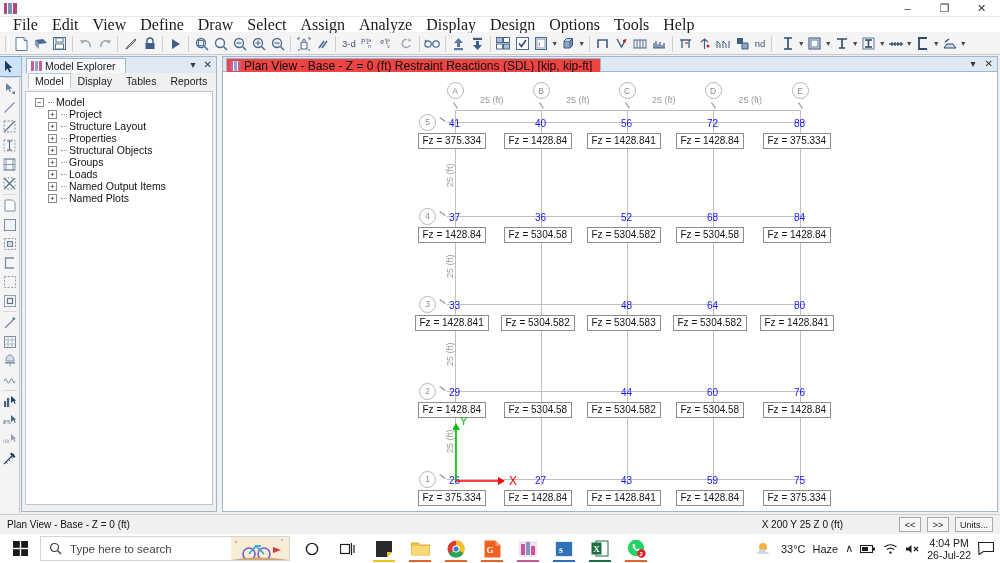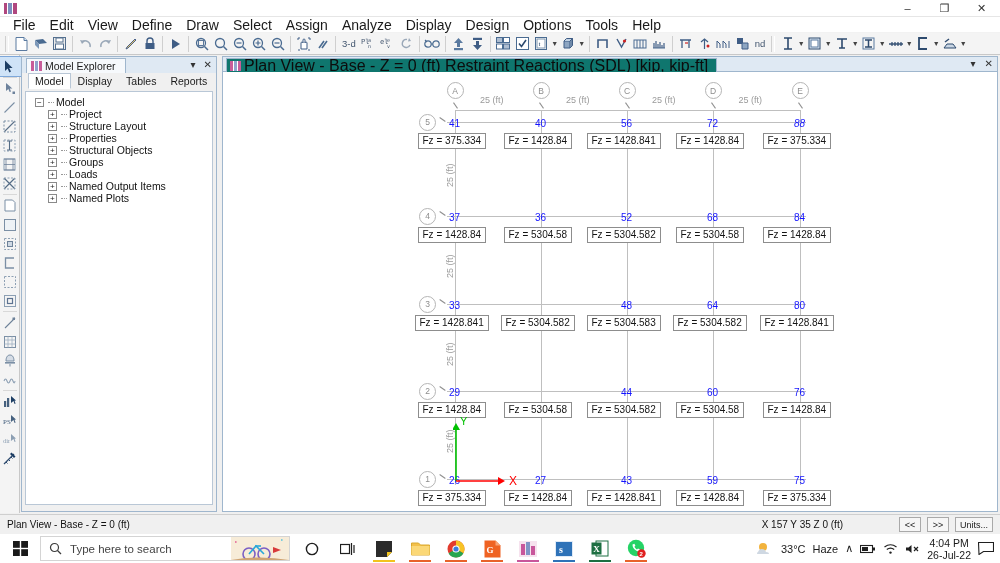--- a/index.html
+++ b/index.html
@@ -26,21 +26,21 @@
   .tb-btns { margin-left:auto; display:flex; height:17px; }
   .tb-btn { width:37px; height:17px; display:flex; align-items:center; justify-content:center;
             color:#333; font-size:11px; }
 
   
   .menubar {
     position:absolute; left:0; top:17px; width:1000px; height:16px;
     background:#ffffff; display:flex; align-items:center; padding-left:6px;
     border-bottom:1px solid #f2f2f2;
   }
-  .menuitem { padding:0 7px; font-size:14px; color:#1a1a1a; line-height:16px; cursor:default; }
+  .menuitem { padding:0 7px; font-size:16px; color:#1a1a1a; line-height:16px; cursor:default;font-family:Liberation Serif, serif; }
 
   
   .toolbar {
     position:absolute; left:0; top:33px; width:1000px; height:22px;
     background:#f4f4f4; border-bottom:1px solid #c8c8c8;
     display:flex; align-items:center; padding-left:2px;
   }
   .tbtn { width:19px; height:19px; display:flex; align-items:center; justify-content:center;
           color:#3b5a80; font-size:12px; }
   .tsep { width:1px; height:16px; background:#cfcfcf; margin:0 3px; }
@@ -87,22 +87,22 @@
               display:flex; align-items:center; justify-content:center; font-size:8px; line-height:7px; color:#222;
               font-family:"Liberation Mono", monospace; }
   .dashdot { width:6px; height:1px; border-top:1px dotted #999; margin-right:2px; }
 
   
   .viewwin { position:absolute; left:222px; top:56px; width:776px; height:456px;
              background:#ffffff; border:1px solid #9fb6cd; }
   .view-tabrow { position:relative; height:15px; background:#dfe9f3; border-bottom:1px solid #9fb6cd; }
   .view-tab {
     position:absolute; left:3px; top:1px; height:14px;
-    background:#0f766e; border:1px solid #9fb6cd; border-bottom:none;
-    display:flex; align-items:center; padding:0 8px 0 3px; font-size:16px; color:#0c0c0c;
+    background:#ef4444; border:1px solid #9fb6cd; border-bottom:none;
+    display:flex; align-items:center; padding:0 8px 0 3px; font-size:12px; color:#0c0c0c;
   }
   .view-tab .mini { width:11px; height:10px; margin-right:3px;
      background:linear-gradient(90deg,#c85d99 0 3px,#fff 3px 4px,#8fa3cc 4px 7px,#fff 7px 8px,#c85d99 8px 11px); }
   .view-ctrl { position:absolute; right:4px; top:1px; display:flex; gap:9px; color:#333; font-size:10px; }
   .canvas { position:relative; width:774px; height:439px; background:#ffffff; overflow:hidden; }
 
   
   .gline-v { position:absolute; width:1px; background:#bfbfbf; }
   .gline-h { position:absolute; height:1px; background:#bfbfbf; }
   .bubble {
@@ -699,21 +699,21 @@
         <div class="dimtext vert" style="left: 222px; top: 293.5px;">25 (ft)</div>
         <div class="dimtext vert" style="left: 222px; top: 381px;">25 (ft)</div>
         <div class="nodelbl" style="left: 226px; top: 46px;">41</div>
         <div class="fzbox" style="left: 194.5px; top: 61px;">Fz = 375.334</div>
         <div class="nodelbl" style="left: 312px; top: 46px;">40</div>
         <div class="fzbox" style="left: 280.5px; top: 61px;">Fz = 1428.84</div>
         <div class="nodelbl" style="left: 398px; top: 46px;">56</div>
         <div class="fzbox" style="left: 363.5px; top: 61px;">Fz = 1428.841</div>
         <div class="nodelbl" style="left: 484px; top: 46px;">72</div>
         <div class="fzbox" style="left: 452.5px; top: 61px;">Fz = 1428.84</div>
-        <div class="nodelbl" style="left: 571px; top: 46px; font-style: italic;">88</div>
+        <div class="nodelbl" style="left: 571px; top: 46px;">88</div>
         <div class="fzbox" style="left: 539.5px; top: 61px;">Fz = 375.334</div>
         <div class="nodelbl" style="left: 226px; top: 140px;">37</div>
         <div class="fzbox" style="left: 194.5px; top: 155px;">Fz = 1428.84</div>
         <div class="nodelbl" style="left: 312px; top: 140px;">36</div>
         <div class="fzbox" style="left: 280.5px; top: 155px;">Fz = 5304.58</div>
         <div class="nodelbl" style="left: 398px; top: 140px;">52</div>
         <div class="fzbox" style="left: 363.5px; top: 155px;">Fz = 5304.582</div>
         <div class="nodelbl" style="left: 484px; top: 140px;">68</div>
         <div class="fzbox" style="left: 452.5px; top: 155px;">Fz = 5304.58</div>
         <div class="nodelbl" style="left: 571px; top: 140px;">84</div>
@@ -755,21 +755,21 @@
             <path d="M3 66 H48" stroke="#ff0000" stroke-width="1.6"></path>
             <path d="M52 66 l-7 -4 v8 z" fill="#ff0000"></path>
             <text x="56" y="70" fill="#ff0000" font-size="12" font-family="sans-serif">X</text>
           </svg></div>
       </div>
   </div>
 
   <div class="statusbar">
     <div class="status-left">Plan View - Base - Z = 0 (ft)</div>
     <div class="status-right">
-      <div class="coords">X 157  Y 35  Z 0 (ft)</div>
+      <div class="coords">X 200  Y 25  Z 0 (ft)</div>
       <div class="sbtn">&lt;&lt;</div>
       <div class="sbtn">&gt;&gt;</div>
       <div class="sbtn">Units...</div>
     </div>
   </div>
 
   <div class="taskbar">
     <div class="startbtn">
       <svg width="15" height="15" viewBox="0 0 15 15">
           <rect x="0" y="0" width="6.8" height="6.8" fill="#1a1a1a"></rect>

